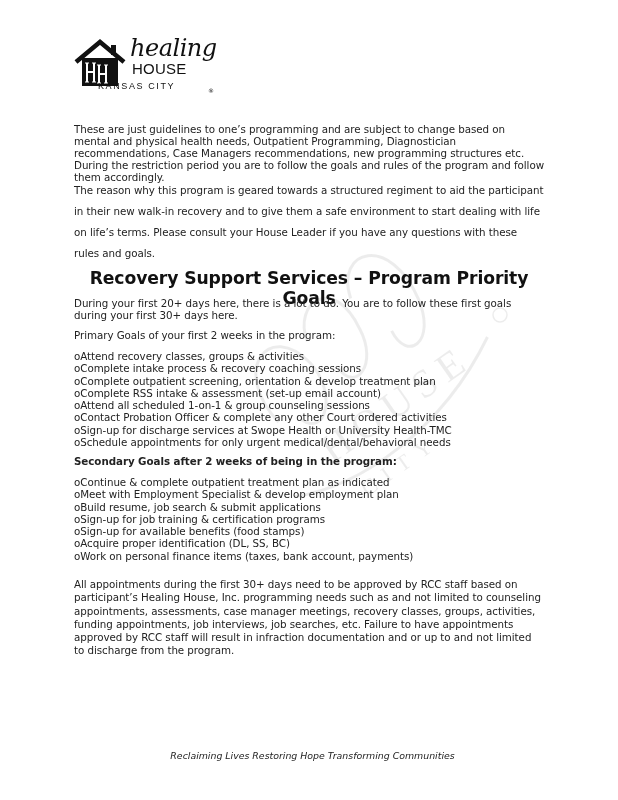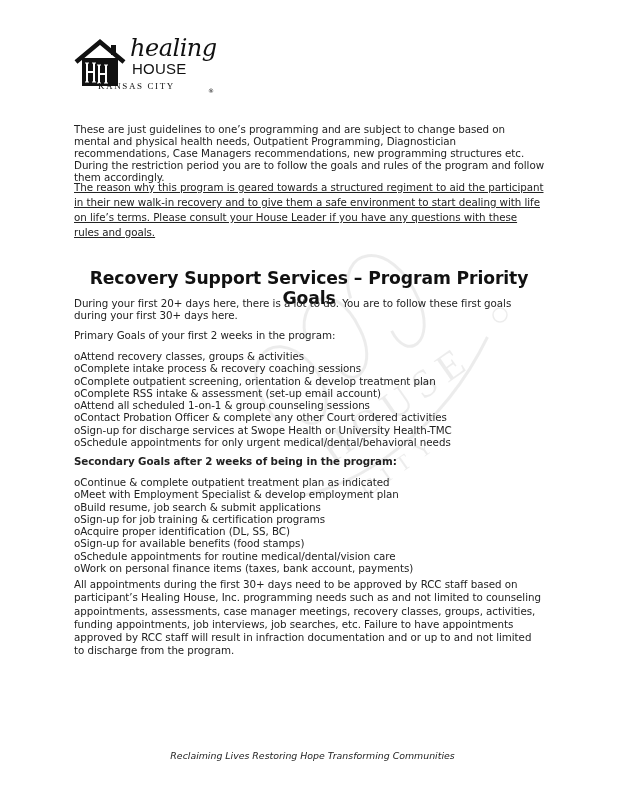--- a/index.html
+++ b/index.html
@@ -54,21 +54,21 @@
         <path d="M13 27 V46 M20 27 V46 M13 36 H20"></path>
         <path d="M25 29 V47 M32 29 V47 M25 38 H32"></path>
       </g>
       <g fill="none" stroke="#fff" stroke-width="1">
         <path d="M11 27 H15 M18 27 H22 M11 46 H15 M18 46 H22"></path>
         <path d="M23 29 H27 M30 29 H34 M23 47 H27 M30 47 H34"></path>
       </g>
     </svg>
     <span style="position:absolute;left:56px;top:-2px;font-family:'DejaVu Serif',serif;font-style:italic;font-size:24px;color:#111;letter-spacing:-0.5px;">healing</span>
     <span style="position:absolute;left:58px;top:24px;font-family:'Liberation Sans',sans-serif;font-size:15px;color:#111;letter-spacing:0.2px;">HOUSE</span>
-    <span style="position:absolute;left:24px;top:45px;font-family:Liberation Serif, serif;font-size:9px;color:#111;letter-spacing:1.6px;">KANSAS CITY</span>
+    <span style="position:absolute;left:24px;top:45px;font-family:Liberation Sans, sans-serif;font-size:9px;color:#111;letter-spacing:1.6px;">KANSAS CITY</span>
     <span style="position:absolute;left:134px;top:51px;font-size:6px;color:#111;">®</span>
   </div>
 
   <div class="watermark">
     <svg width="330" height="330" viewBox="0 0 330 330">
       <g fill="none" stroke="#777" stroke-width="3" transform="rotate(-35 165 165)">
         <path d="M70 150 C 60 80, 120 60, 130 120 C 135 160, 100 190, 90 160"></path>
         <path d="M140 100 C 150 60, 200 60, 190 120 C 185 160, 150 170, 150 140"></path>
         <path d="M200 90 C 215 40, 270 60, 255 130 C 245 175, 210 175, 215 140"></path>
         <path d="M40 220 C 100 250, 200 250, 290 200"></path>
@@ -76,21 +76,21 @@
         <text x="100" y="262" font-family="Liberation Serif, serif" font-size="22" fill="#777" stroke="none" letter-spacing="10">CITY</text>
       </g>
       <circle cx="300" cy="100" r="7" fill="none" stroke="#777" stroke-width="1.5"></circle>
     </svg>
   </div>
 
   <div class="content" style="top:123px;">
     <p class="para">These are just guidelines to one’s programming and are subject to change based on mental and physical health needs, Outpatient Programming, Diagnostician recommendations, Case Managers recommendations, new programming structures etc. During the restriction period you are to follow the goals and rules of the program and follow them accordingly.</p>
   </div>
   <div class="content" style="top:180px;">
-    <p class="para" style="line-height:15px;text-decoration:underline;">The reason why this program is geared towards a structured regiment to aid the participant in their new walk-in recovery and to give them a safe environment to start dealing with life on life’s terms. Please consult your House Leader if you have any questions with these rules and goals.</p>
+    <p class="para" style="line-height:21px;">The reason why this program is geared towards a structured regiment to aid the participant in their new walk-in recovery and to give them a safe environment to start dealing with life on life’s terms. Please consult your House Leader if you have any questions with these rules and goals.</p>
   </div>
 
   <h1 class="heading">Recovery Support Services – Program Priority Goals</h1>
 
   <div class="content" style="top:297px;">
     <p class="para">During your first 20+ days here, there is a lot to do. You are to follow these first goals during your first 30+ days here.</p>
   </div>
   <div class="content" style="top:329px;">
     <p class="para">Primary Goals of your first 2 weeks in the program:</p>
   </div>
@@ -108,23 +108,22 @@
 
   <div class="content" style="top:455px;font-weight:bold;">
     <p class="para">Secondary Goals after 2 weeks of being in the program:</p>
   </div>
 
   <ul class="list content" style="top:476px;">
     <li>oContinue &amp; complete outpatient treatment plan as indicated</li>
     <li>oMeet with Employment Specialist &amp; develop employment plan</li>
     <li>oBuild resume, job search &amp; submit applications</li>
     <li>oSign-up for job training &amp; certification programs</li>
+    <li>oSign-up for available benefits (food stamps)</li>
     <li>oAcquire proper identification (DL, SS, BC)</li>
-    <li>oSign-up for available benefits (food stamps)</li>
-    <li>oSchedule appointments for routine medical/dental/vision care</li>
     <li>oWork on personal finance items (taxes, bank account, payments)</li>
   </ul>
 
   <div class="content" style="top:578px;">
     <p class="para" style="line-height:13.3px;">All appointments during the first 30+ days need to be approved by RCC staff based on participant’s Healing House, Inc. programming needs such as and not limited to counseling appointments, assessments, case manager meetings, recovery classes, groups, activities, funding appointments, job interviews, job searches, etc. Failure to have appointments approved by RCC staff will result in infraction documentation and or up to and not limited to discharge from the program.</p>
   </div>
 
   <div class="footer">Reclaiming Lives Restoring Hope Transforming Communities</div>
 </div>
 

